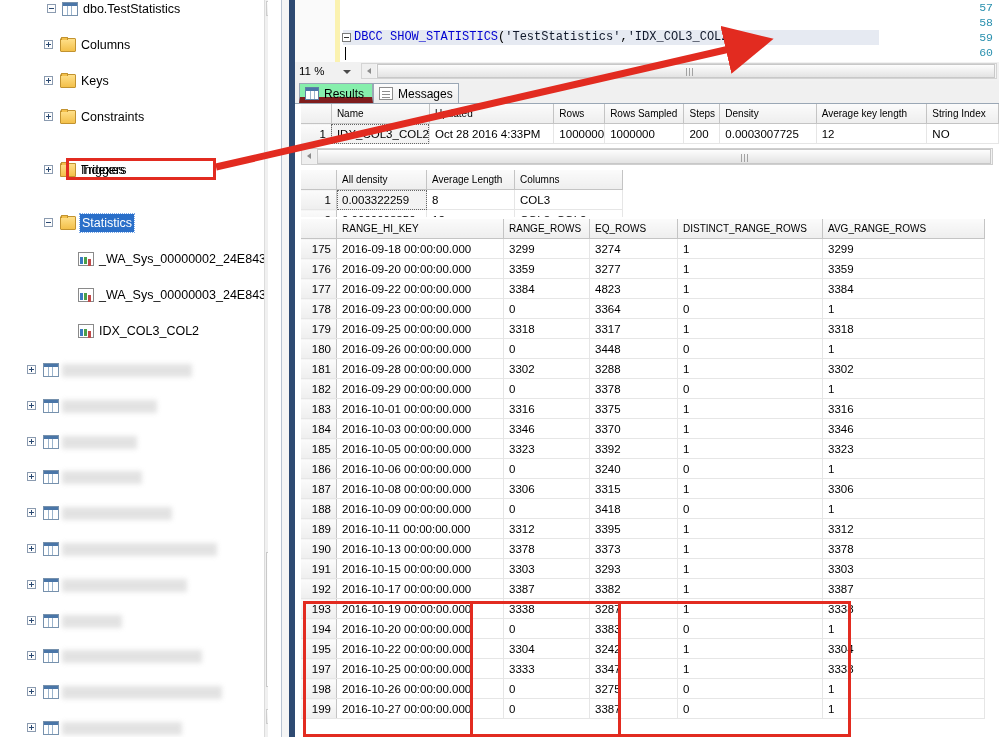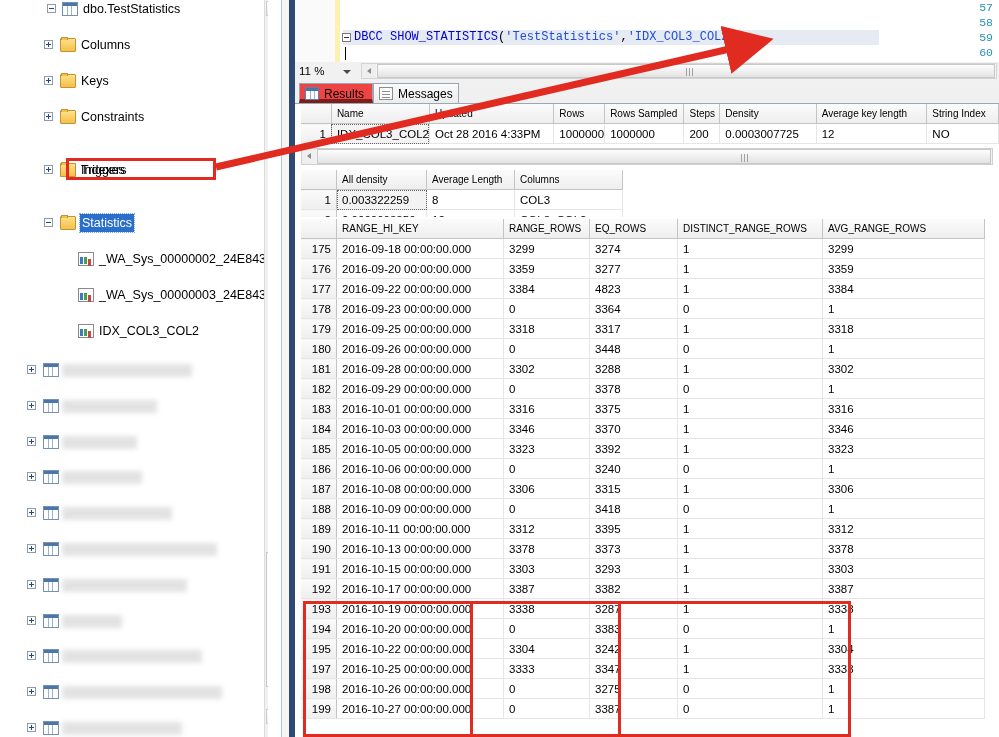--- a/index.html
+++ b/index.html
@@ -126,21 +126,21 @@
   }
   .lineno {
     position: absolute; right: 6px; width: 34px; text-align: right;
     font-family: "Liberation Mono", monospace; font-size: 11.5px; color: #2b91af;
   }
   .codeline {
     position: absolute; left: 50px; height: 15px; line-height: 15px;
     font-family: "Liberation Mono", monospace; font-size: 12px; white-space: pre;
   }
   .kw { color: #0000d0; }
-  .str { color: #1d4ed8; margin-top: 12px; }
+  .str { color: #0f172a; margin-top: 12px; }
   .pun { color: #000; }
   #code-hl {
     position: absolute; left: 48px; top: 30px; width: 536px; height: 15px;
     background: #e6eaf2;
   }
   #collapse-box {
     position: absolute; left: 47px; top: 33px; width: 9px; height: 9px;
     border: 1px solid #7b7b7b; background: #fff; box-sizing: border-box; z-index: 3;
   }
   #collapse-box::before {
@@ -194,21 +194,21 @@
     position: absolute; left: 0; top: 81px; width: 704px; height: 22px;
     background: #f0f0f0; border-bottom: 1px solid #9aa7b5;
   }
   .tab {
     position: absolute; top: 2px; height: 20px; line-height: 20px;
     padding: 0 8px 0 24px; font-size: 12px;
     border: 1px solid #9aa7b5; border-bottom: none;
     background: linear-gradient(#fbfbfb,#ececec);
     box-sizing: border-box;
   }
-  .tab.active { background: #ef4444; border-bottom: 4px solid #7f1d1d; z-index: 2; }
+  .tab.active { background: #86efac; border-bottom: 6px solid #7f1d1d; z-index: 2; }
   .tab-ico { position: absolute; left: 5px; top: 3px; width: 14px; height: 13px; }
   .ico-grid {
     background: #fff; border: 1px solid #5f7fa4; box-sizing: border-box;
   }
   .ico-grid::before {
     content: ""; position: absolute; left: 0; top: 0; right: 0; height: 3px;
     background: #4a76a8;
   }
   .ico-grid::after {
     content: ""; position: absolute; left: 4px; top: 3px; width: 1px; bottom: 0;

